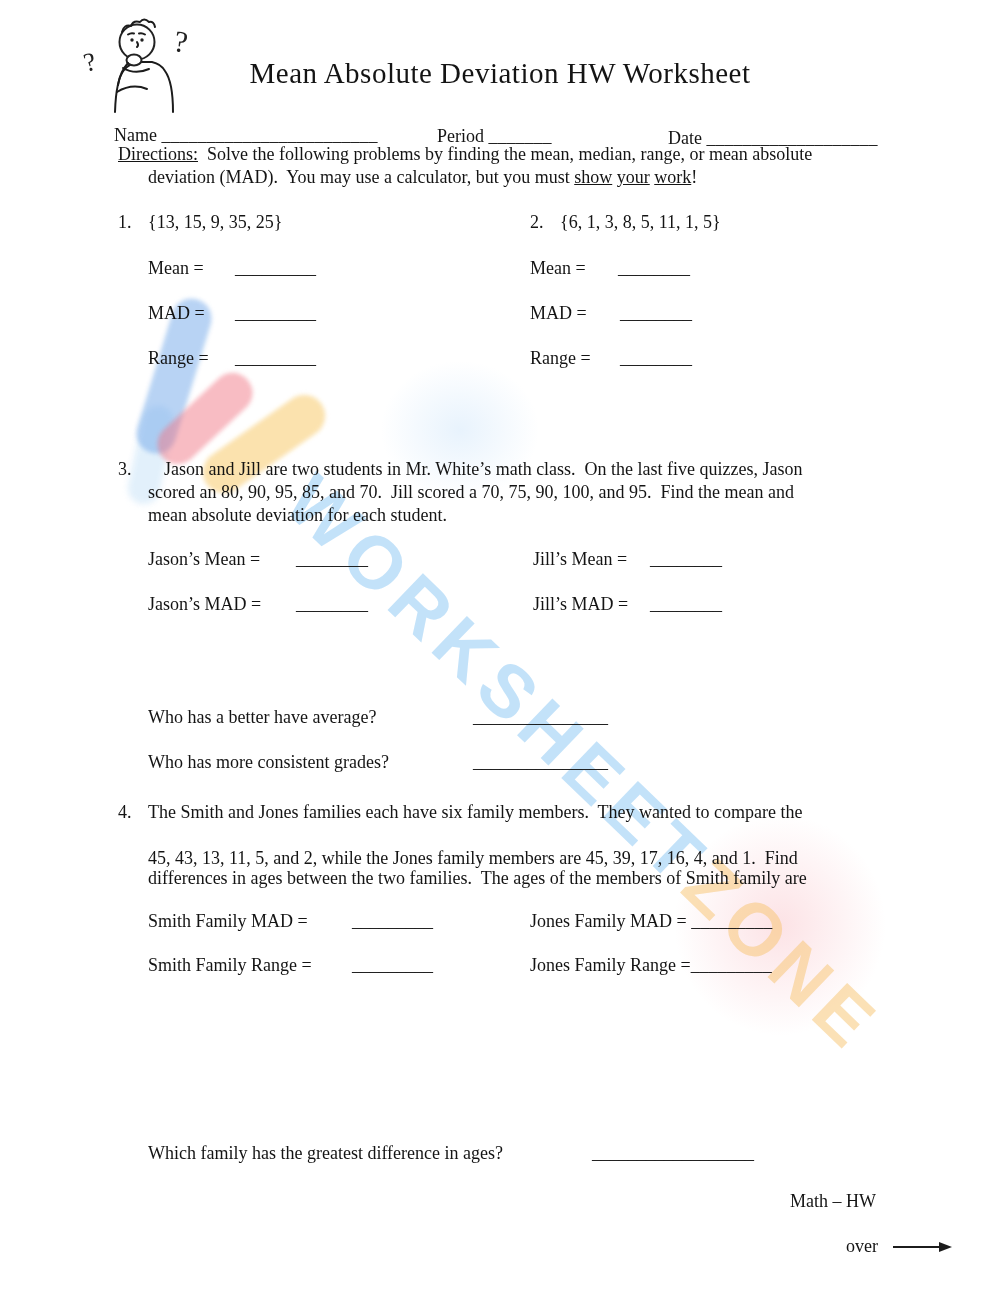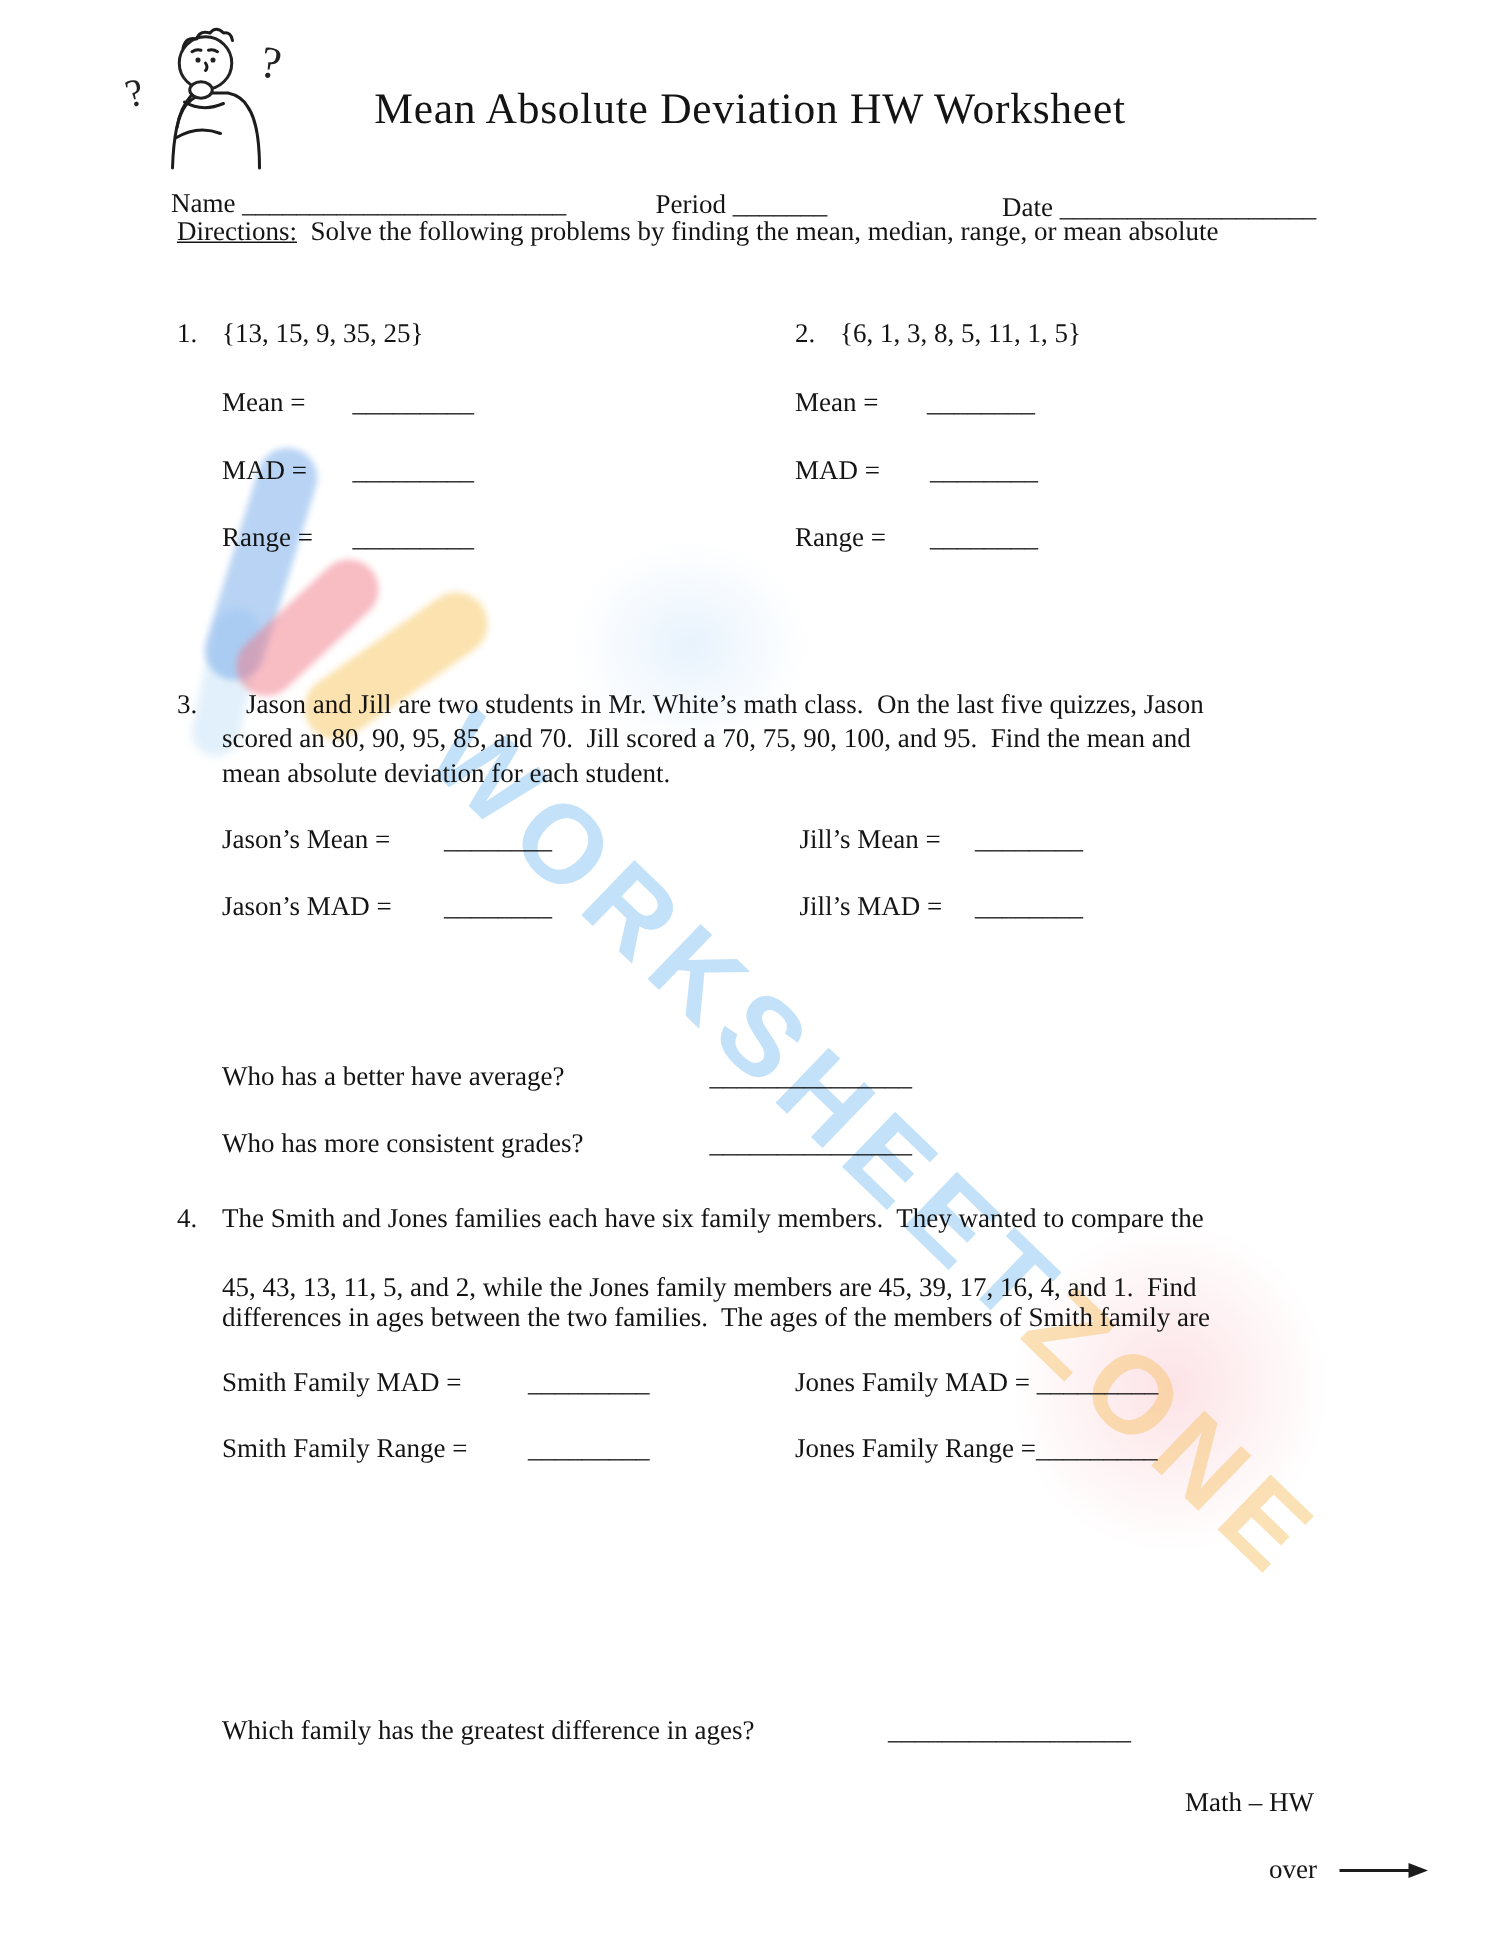--- a/index.html
+++ b/index.html
@@ -69,20 +69,21 @@
       <path class="ln" d="M35 78 q15 -9 30 -3"></path>
     </svg>
 
     <div class="abs title">Mean Absolute Deviation HW Worksheet</div>
 
     <div class="abs" style="left:114px;top:113px;margin-top:12px;"><span>Name</span> <span>________________________</span></div>
     <div class="abs" style="left:437px;top:113px;margin-top:13px;"><span>Period</span> <span>_______</span></div>
     <div class="abs" style="left:668px;top:128px;"><span>Date</span> <span>___________________</span></div>
 
     <div class="abs" style="left:118px;top:144px;"><span class="u">Directions:</span><span>  Solve the following problems by finding the mean, median, range, or mean absolute</span></div>
+    <div class="abs" style="left:148px;top:167px;"><span>deviation (MAD).  You may use a calculator, but you must </span><span class="u">show</span> <span class="u">your</span> <span class="u">work</span><span>!</span></div>
 
     <div class="abs" style="left:118px;top:212px;">1.</div>
     <div class="abs" style="left:148px;top:212px;">{13, 15, 9, 35, 25}</div>
     <div class="abs" style="left:148px;top:258px;">Mean =</div>
     <div class="abs" style="left:235px;top:258px;">_________</div>
     <div class="abs" style="left:148px;top:303px;">MAD =</div>
     <div class="abs" style="left:235px;top:303px;">_________</div>
     <div class="abs" style="left:148px;top:348px;">Range =</div>
     <div class="abs" style="left:235px;top:348px;">_________</div>
 

